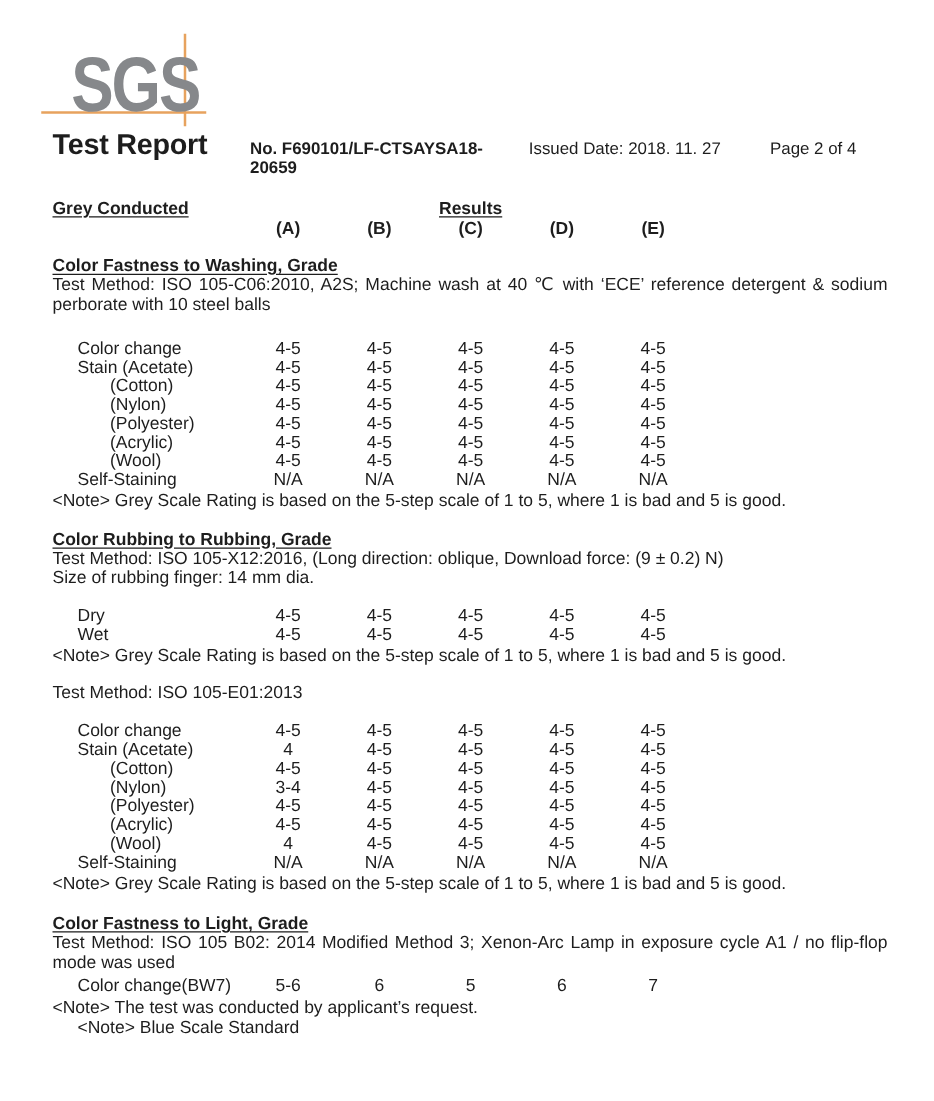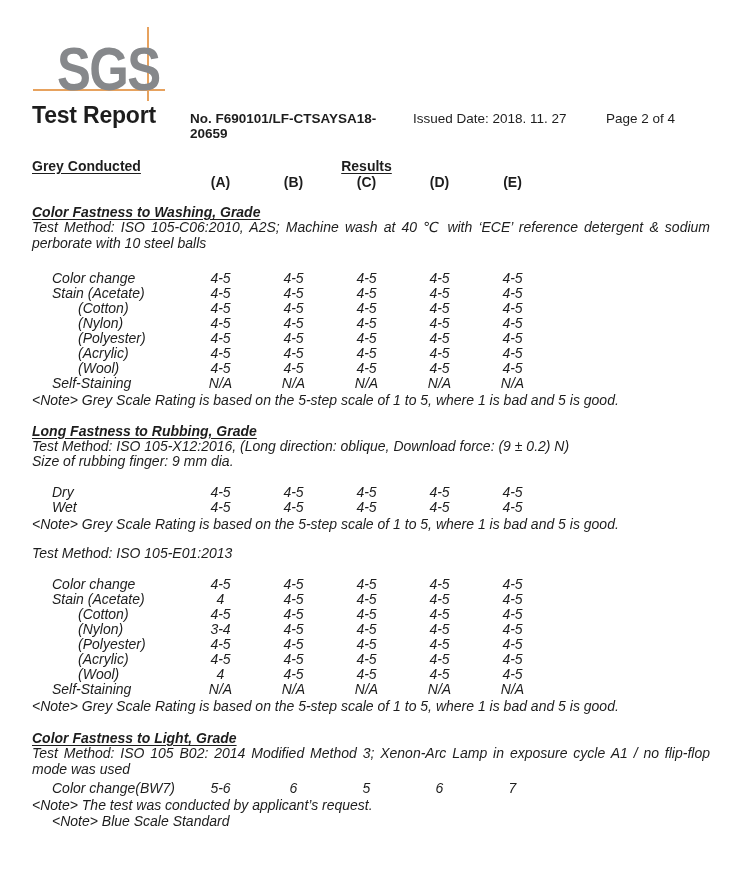--- a/index.html
+++ b/index.html
@@ -5,21 +5,21 @@
   * { margin: 0; padding: 0; box-sizing: border-box; }
   html, body { background: #ffffff; }
   body {
     width: 747px; height: 881px;
     font-family: "Liberation Sans", "DejaVu Sans", sans-serif;
     color: #1d1d1d;
     font-size: 14px;
     overflow: hidden;
     position: relative;
   }
-  .content { padding: 0 37px 0 32px; }
+  .content { padding: 0 37px 0 42px; }
 
   
   .logo-area { position: relative; height: 97px; }
   .logo-hline {
     position: absolute; left: 33px; top: 89px;
     width: 132px; height: 1.5px; background: #e7a25e;
   }
   .logo-vline {
     position: absolute; left: 147px; top: 27px;
     width: 1.5px; height: 74px; background: #e7a25e;
@@ -40,21 +40,21 @@
 
   
   .grid { display: grid; grid-template-columns: 152px 73px 73px 73px 73px 73px; }
   .results-header { margin-top: 17px; }
   .hdr-row { line-height: 16px; }
   .bold-u { font-weight: 700; text-decoration: underline; text-underline-offset: 2px; }
   .center { text-align: center; }
   .bold { font-weight: 700; }
 
   
-  .report-section { margin-top: 14px; font-style: italic; }
+  .report-section { margin-top: 14px; }
   .report-section.s3 { margin-top: 16px; }
   .sec-title {
     font-size: 14px; font-weight: 700;
     text-decoration: underline; text-underline-offset: 2px;
     line-height: 16px;
   }
   .method { line-height: 15.5px; text-align: justify; }
   .rtable { margin-top: 15px; }
   .report-section.s0 .rtable { margin-top: 20px; }
   .report-section.s3 .rtable { margin-top: 4px; }
@@ -169,23 +169,23 @@
           <div class="tcell">N/A</div>
           <div class="tcell">N/A</div>
           <div class="tcell">N/A</div>
           <div class="tcell">N/A</div>
         </div>
       </div>
     <p class="note">&lt;Note&gt; Grey Scale Rating is based on the 5-step scale of 1 to 5, where 1 is bad and 5 is good.</p>
   </section>
 
   <section class="report-section s1">
-    <h3 class="sec-title">Long Fastness to Rubbing, Grade</h3>
+    <h3 class="sec-title">Color Rubbing to Rubbing, Grade</h3>
     <p class="method">Test Method: ISO 105-X12:2016, (Long direction: oblique, Download force: (9 ± 0.2) N)</p>
-    <p class="method">Size of rubbing finger: 9 mm dia.</p>
+    <p class="method">Size of rubbing finger: 14 mm dia.</p>
     <div class="rtable">
         <div class="grid trow">
           <div class="tlabel ind1">Dry</div>
           <div class="tcell">4-5</div>
           <div class="tcell">4-5</div>
           <div class="tcell">4-5</div>
           <div class="tcell">4-5</div>
           <div class="tcell">4-5</div>
         </div>
         <div class="grid trow">

